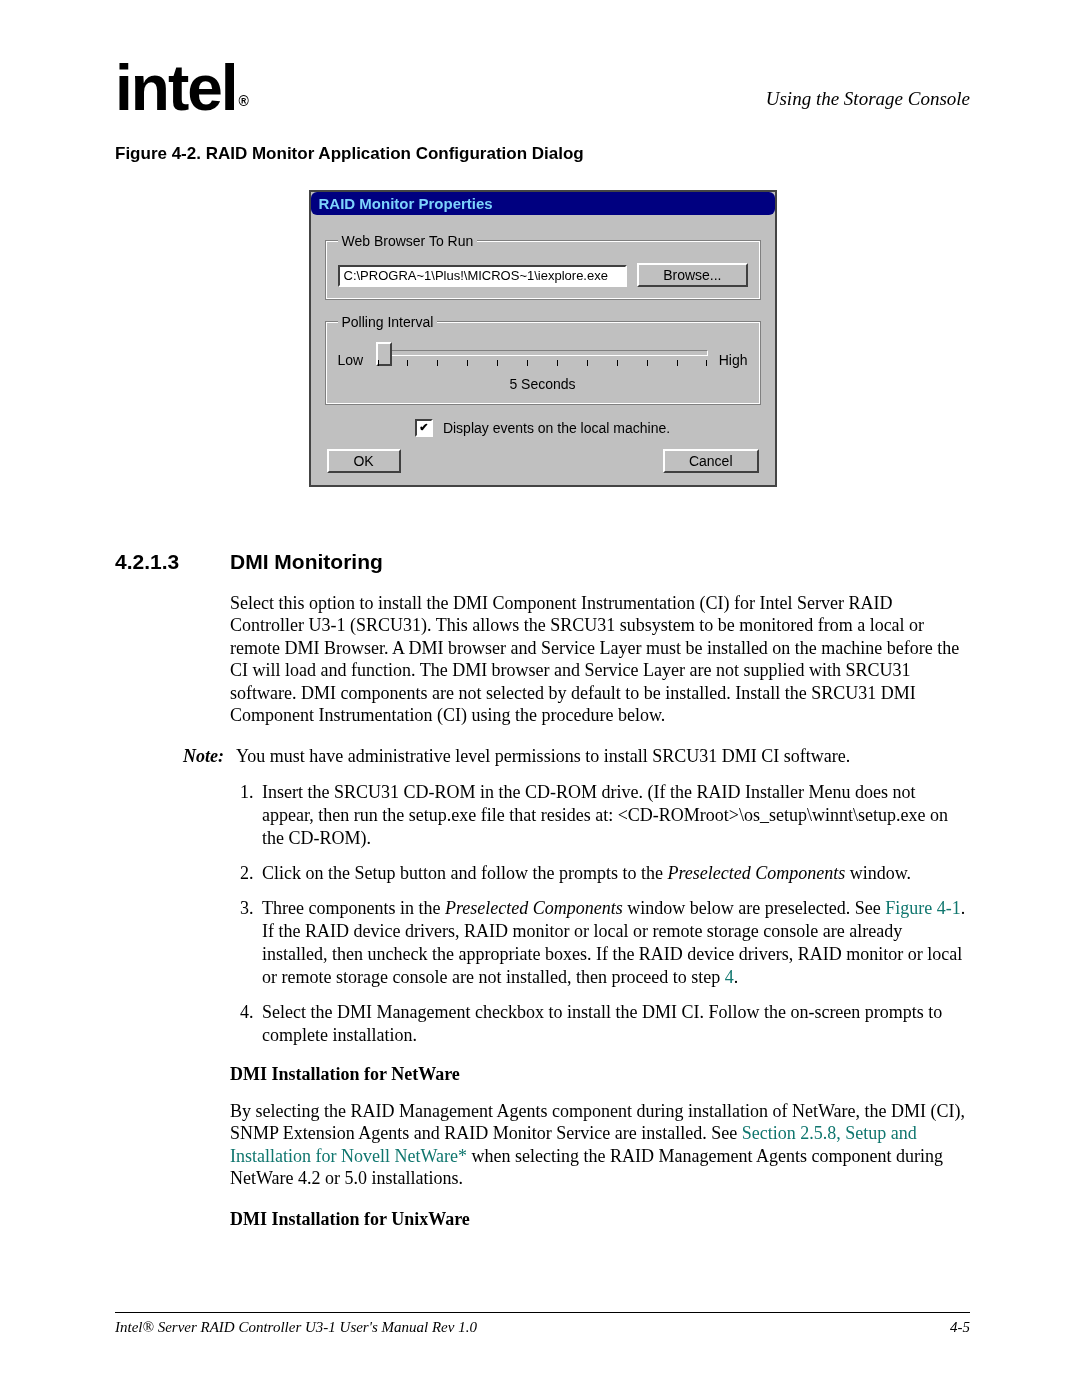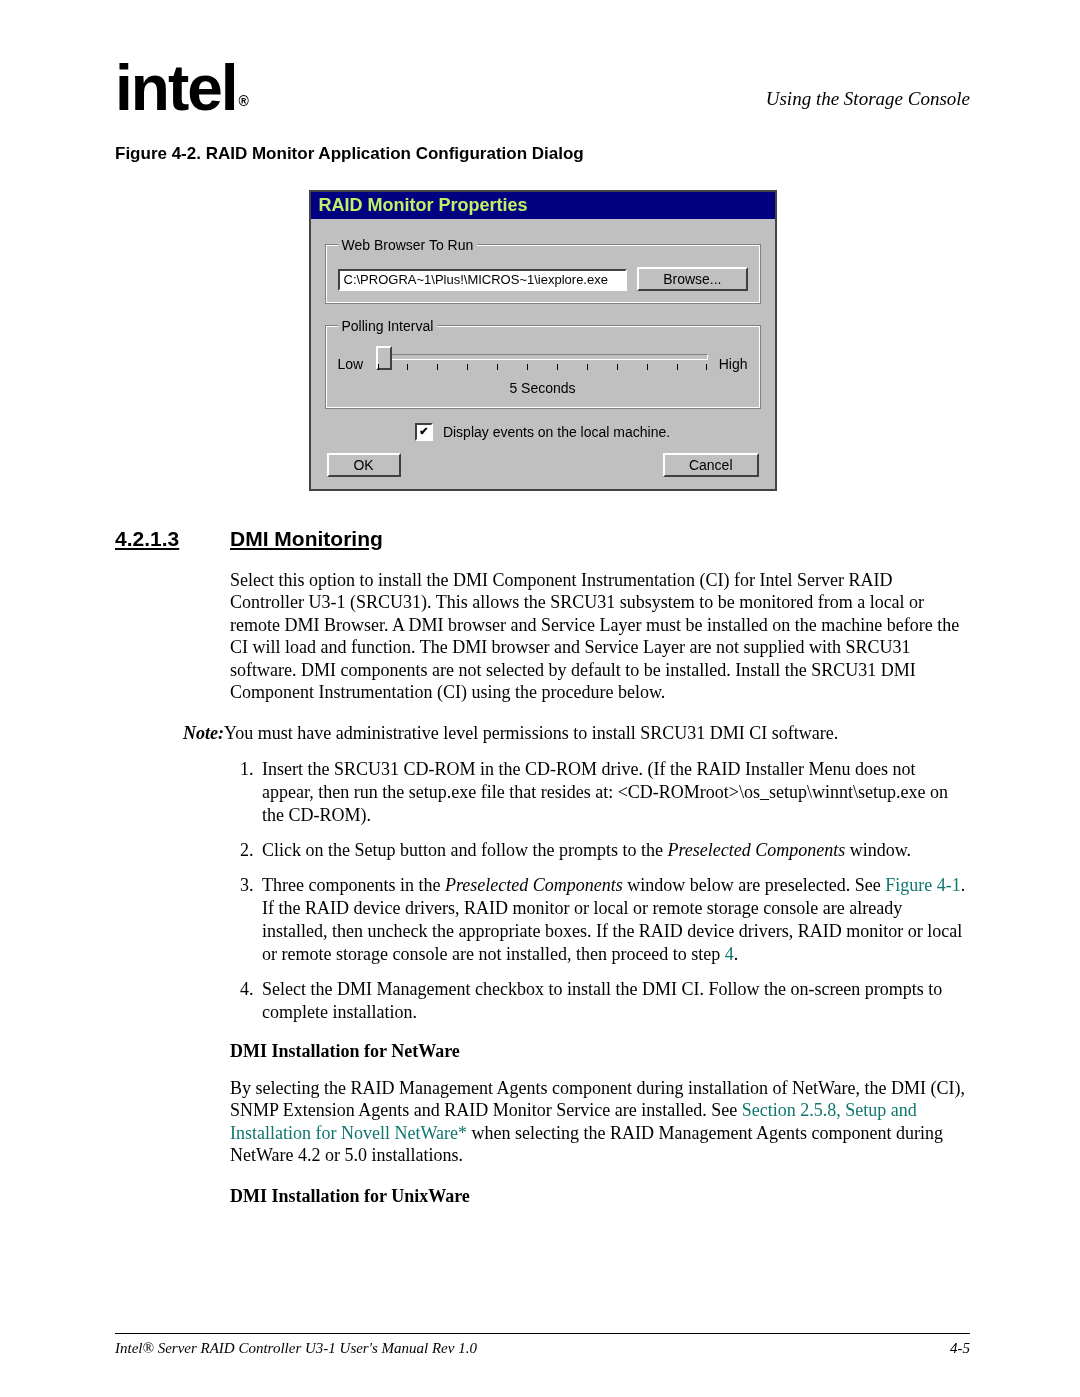--- a/index.html
+++ b/index.html
@@ -55,24 +55,25 @@
   }
   .dialog {
     border: 2px solid #444;
     background: #c0c0c0;
     font-family: "MS Sans Serif", Arial, sans-serif;
     font-size: 14px;
     color: #000;
   }
   .titlebar {
     background: #000080;
-    color: #bef264;
+    color: #7dd3fc;
     font-weight: 700;
     padding: 3px 8px;
-    font-size: 18px;
+    font-size: 15px;
+    border-radius: 6px;
   }
   .dialog-body {
     padding: 10px 14px 12px 14px;
   }
   fieldset.win {
     border: 1px solid #808080;
     box-shadow: inset -1px -1px 0 #fff, inset 1px 1px 0 #fff;
     margin: 8px 0 14px 0;
     padding: 14px 12px 12px 12px;
   }
@@ -196,23 +197,22 @@
   }
   .btn-row {
     display: flex;
     justify-content: space-between;
     padding: 0 2px;
   }
   
   .section-row {
     display: flex;
     gap: 30px;
-    margin-top: 36px;
+    margin-top: 63px;
     align-items: baseline;
-    text-decoration: underline;
   }
   .sec-num {
     font-family: Arial, Helvetica, sans-serif;
     font-weight: 700;
     font-size: 21px;
     width: 85px;
   }
   .sec-title {
     font-family: Arial, Helvetica, sans-serif;
     font-weight: 700;
@@ -222,20 +222,21 @@
     margin-left: 115px;
     margin-top: 18px;
     font-size: 18px;
     line-height: 1.25;
   }
   .para {
     margin: 0 0 18px 0;
   }
   .note-row {
     display: flex;
+    gap: 12px;
     margin: 0 0 14px -52px;
     font-size: 18px;
     line-height: 1.25;
   }
   .note-label {
     font-style: italic;
     font-weight: 700;
     width: 46px;
     text-align: right;
   }
@@ -251,21 +252,21 @@
   }
   .ital { font-style: italic; }
   .link { color: #0f766e; }
   .sub-h {
     font-weight: 700;
     font-size: 18px;
     margin: 6px 0 14px 0;
   }
   .footer {
     position: absolute;
-    bottom: 40px;
+    bottom: 61px;
     left: 115px;
     right: 110px;
     border-top: 1px solid #000;
     padding-top: 6px;
     display: flex;
     justify-content: space-between;
     font-style: italic;
     font-size: 15px;
   }
 </style>

